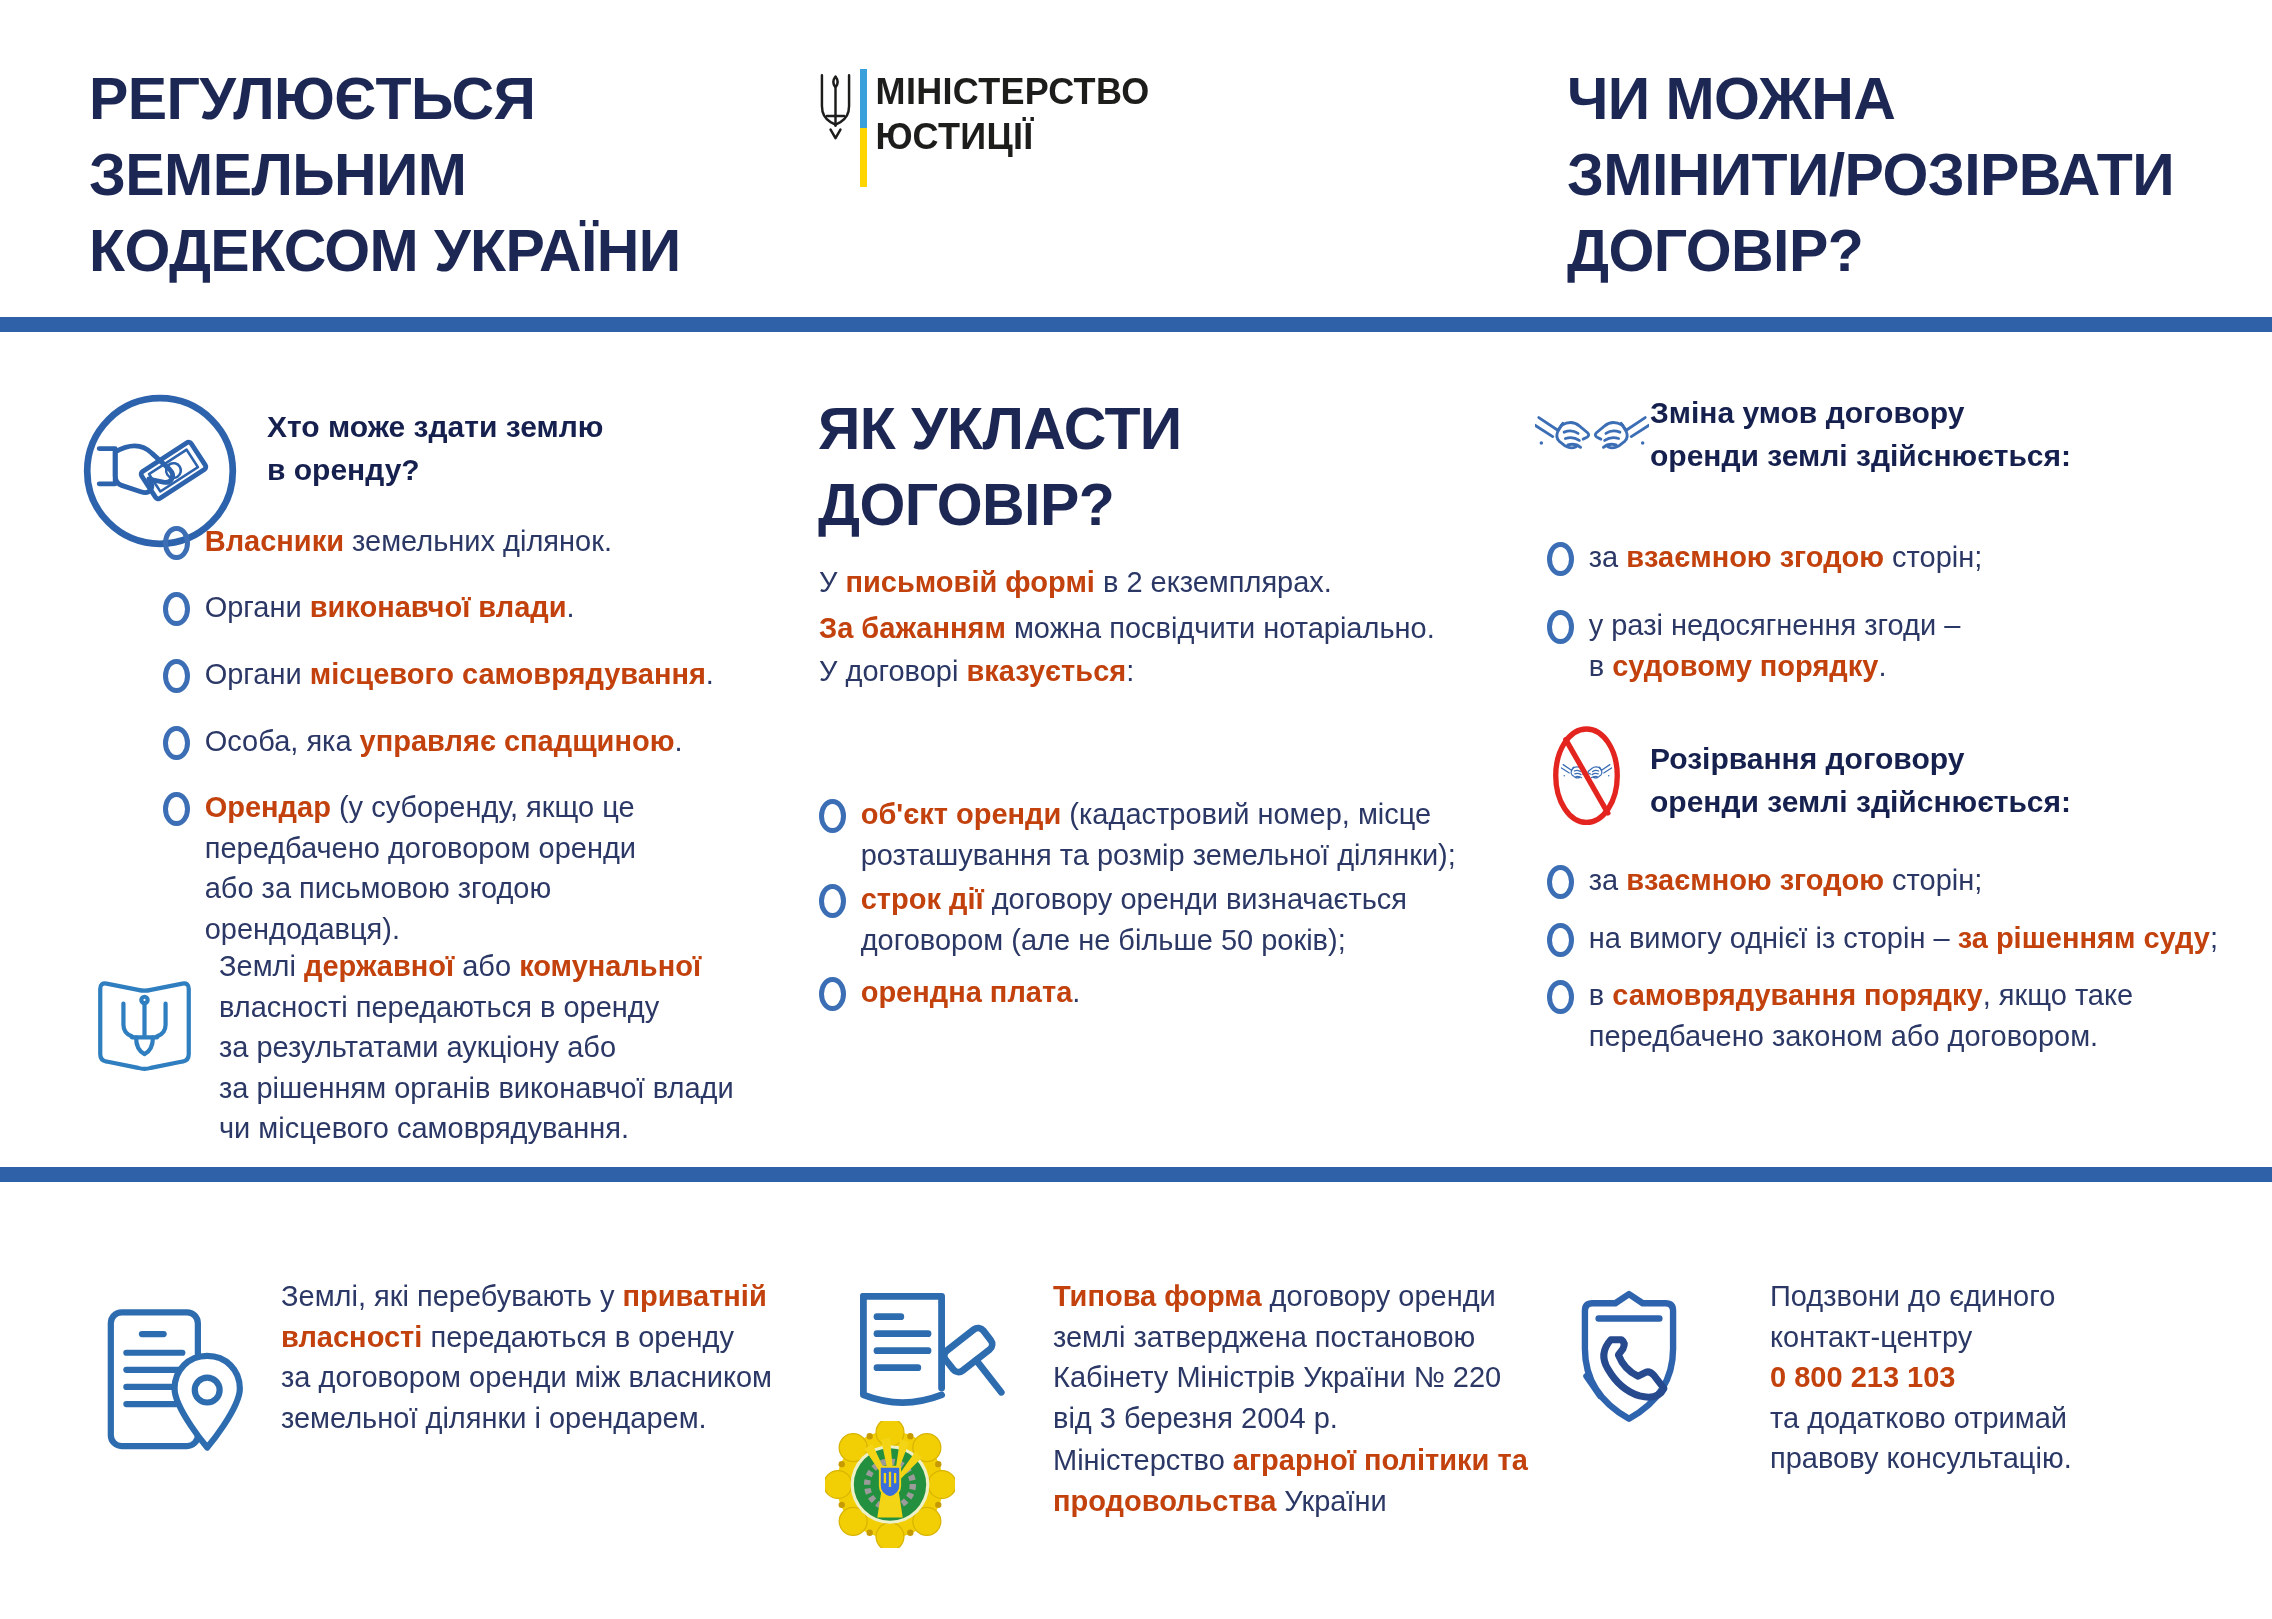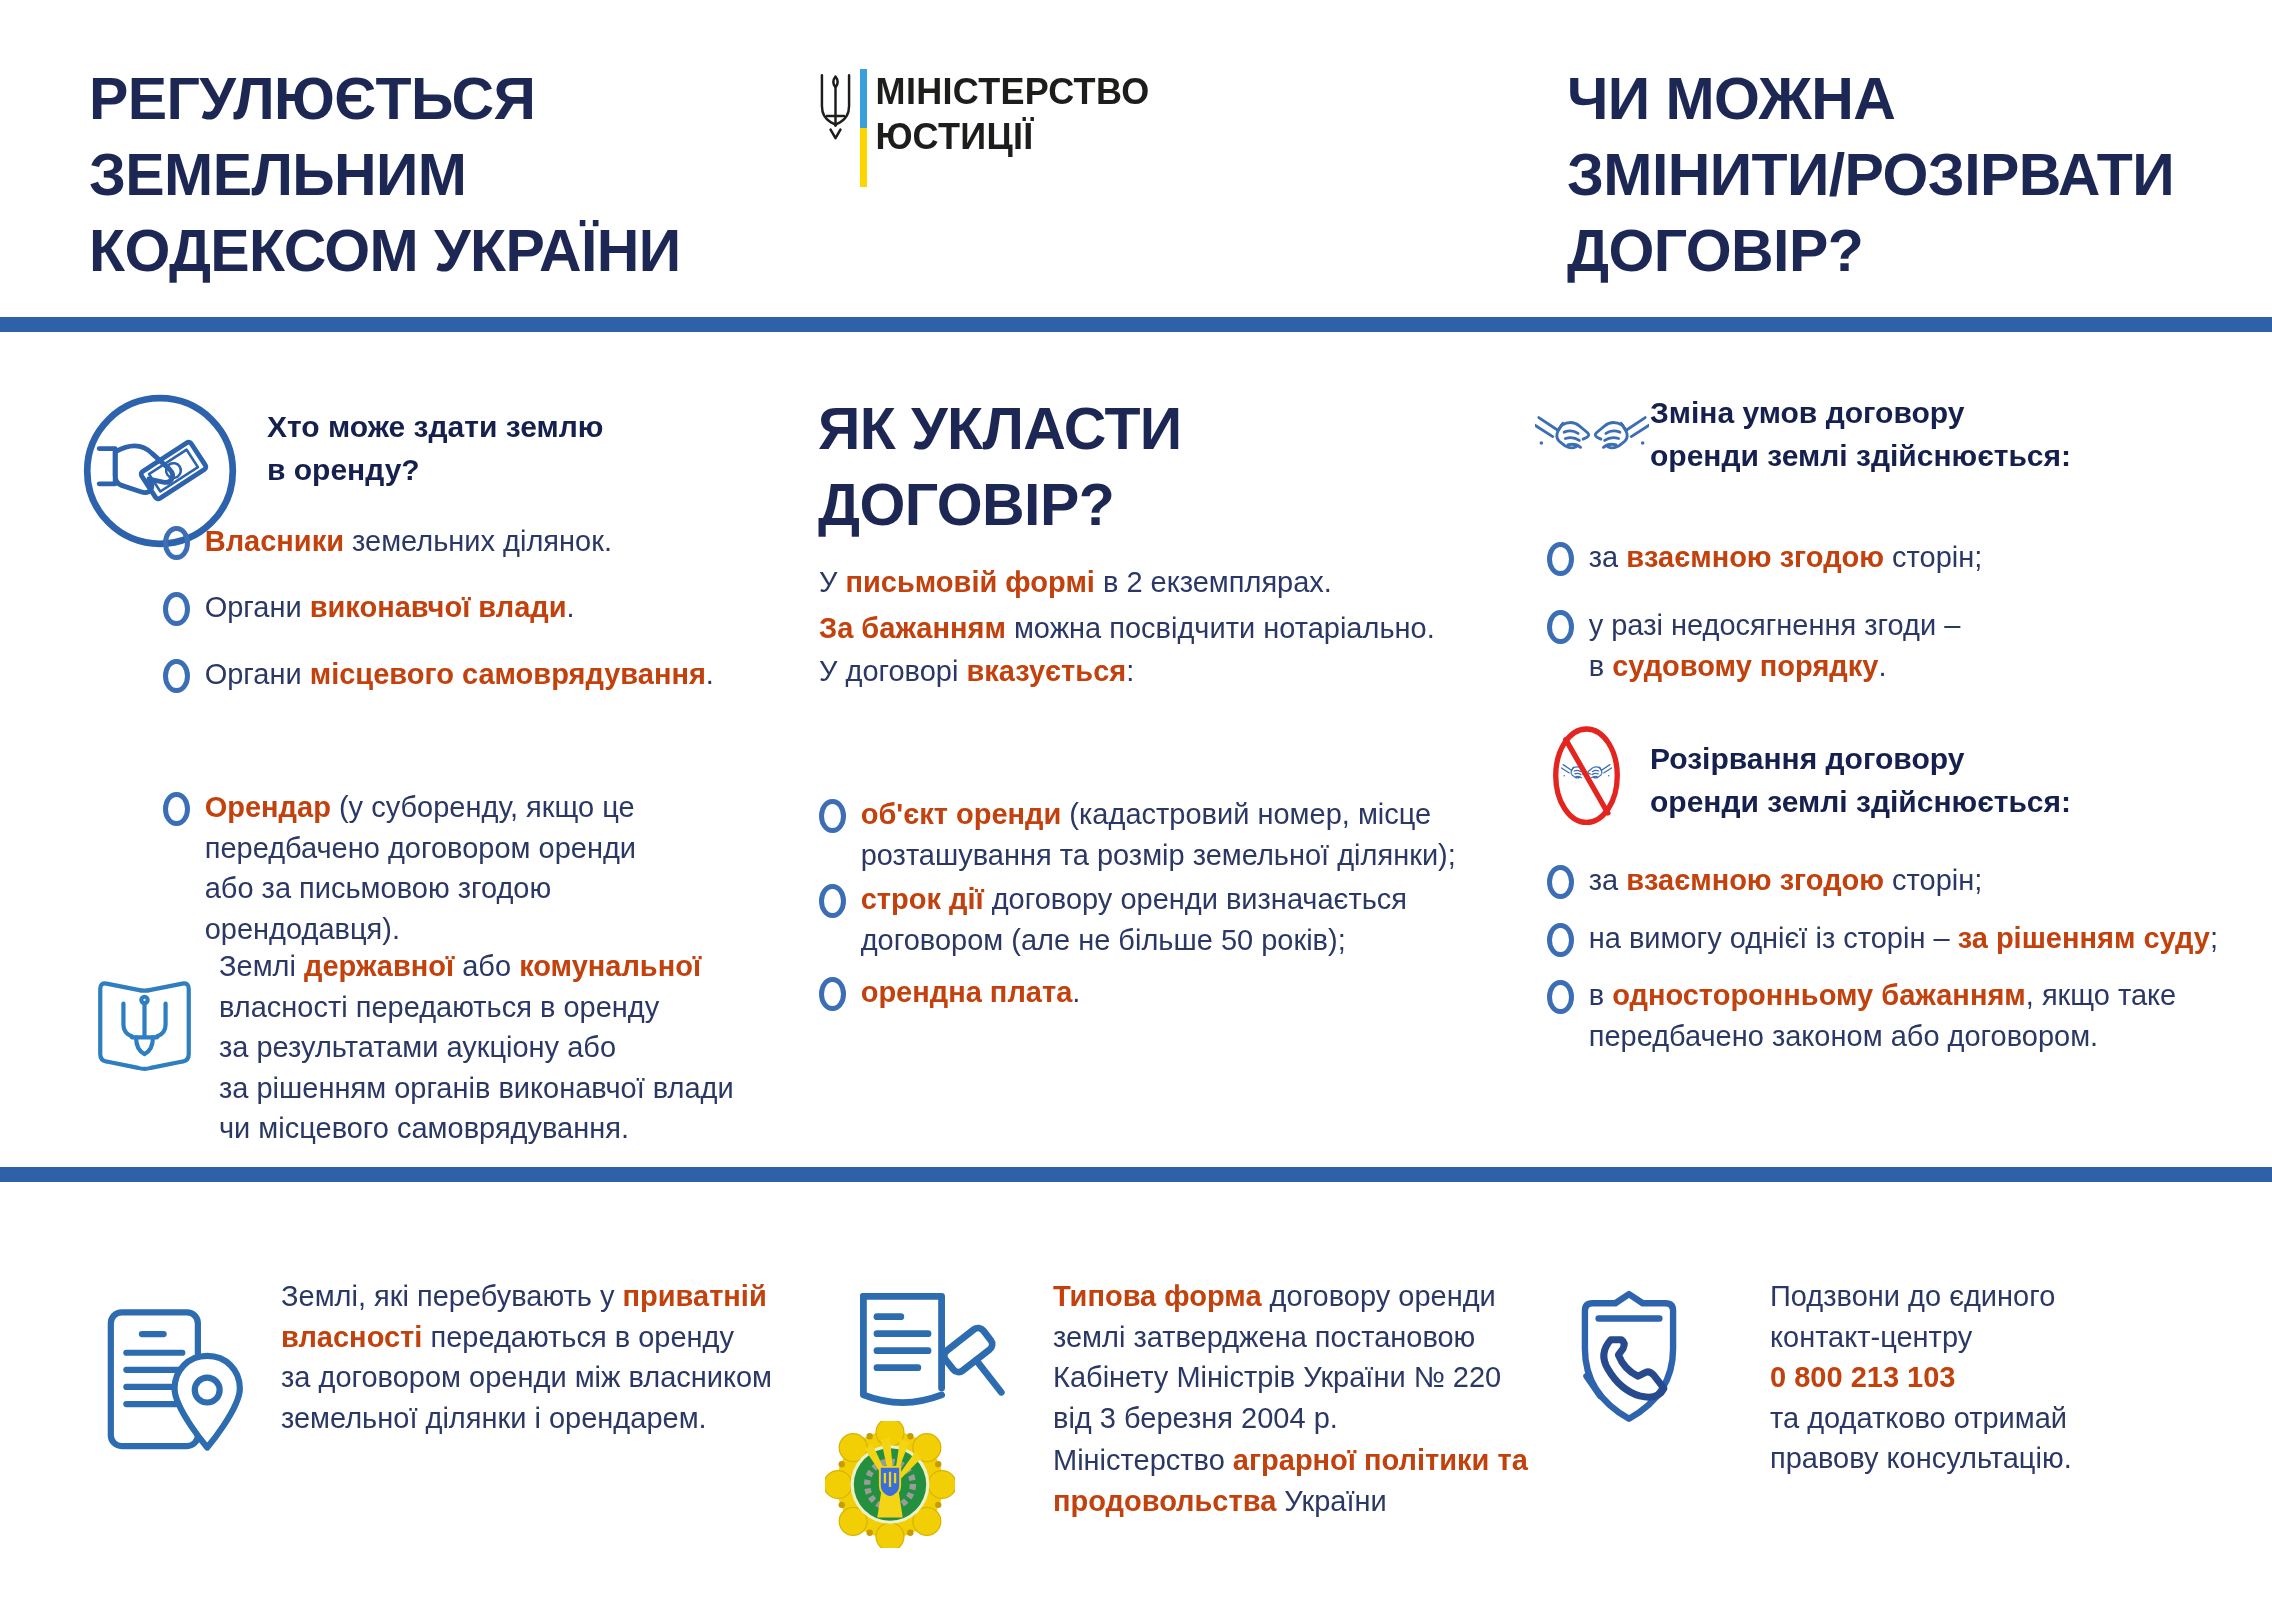--- a/index.html
+++ b/index.html
@@ -94,20 +94,24 @@
     <span class="dot"></span>
     <div class="body-text" style="width:610px;"><span class="b">Власники</span><span> земельних ділянок.</span></div>
   </div>
   <div class="row" style="left:163px;top:654px;">
     <span class="dot"></span>
     <div class="body-text" style="width:635px;"><span>Органи </span><span class="b">місцевого самоврядування</span><span>.</span></div>
   </div>
   <div class="row" style="left:163px;top:587px;">
     <span class="dot"></span>
     <div class="body-text" style="width:610px;"><span>Органи </span><span class="b">виконавчої влади</span><span>.</span></div>
+  </div>
+  <div class="row" style="left:163px;top:721px;">
+    <span class="dot"></span>
+    <div class="body-text" style="width:635px;"><span>Особа, яка </span><span class="b">управляє спадщиною</span><span>.</span></div>
   </div>
   <div class="row" style="left:163px;top:787px;">
     <span class="dot"></span>
     <div class="body-text" style="width:635px;"><span class="b">Орендар</span><span> (у суборенду, якщо це
 передбачено договором оренди
 або за письмовою згодою
 орендодавця).</span></div>
   </div>
 
   <span class="abs" style="left:91px;top:972px;">
@@ -231,21 +235,21 @@
   <div class="row" style="left:1547px;top:860px;">
     <span class="dot"></span>
     <div class="body-text" style="width:673px;"><span>за </span><span class="b">взаємною згодою</span><span> сторін;</span></div>
   </div>
   <div class="row" style="left:1547px;top:918px;">
     <span class="dot"></span>
     <div class="body-text" style="width:686px;"><span>на вимогу однієї із сторін – </span><span class="b">за рішенням суду</span><span>;</span></div>
   </div>
   <div class="row" style="left:1547px;top:975px;">
     <span class="dot"></span>
-    <div class="body-text" style="width:686px;"><span>в </span><span class="b">односторонньому бажанням</span><span>, якщо таке
+    <div class="body-text" style="width:686px;"><span>в </span><span class="b">самоврядування порядку</span><span>, якщо таке
 передбачено законом або договором.</span></div>
   </div>
 
   <div class="bar" style="top:1167px;"></div>
 
   <span class="abs" style="left:95px;top:1303px;">
     <svg viewBox="0 0 100 110" width="156" height="171">
       <g fill="none" stroke="#2e6cb0" stroke-width="4" stroke-linecap="round" stroke-linejoin="round">
         <rect x="10" y="6" width="56" height="86" rx="7"></rect>
         <path d="M30,20 h14"></path>

